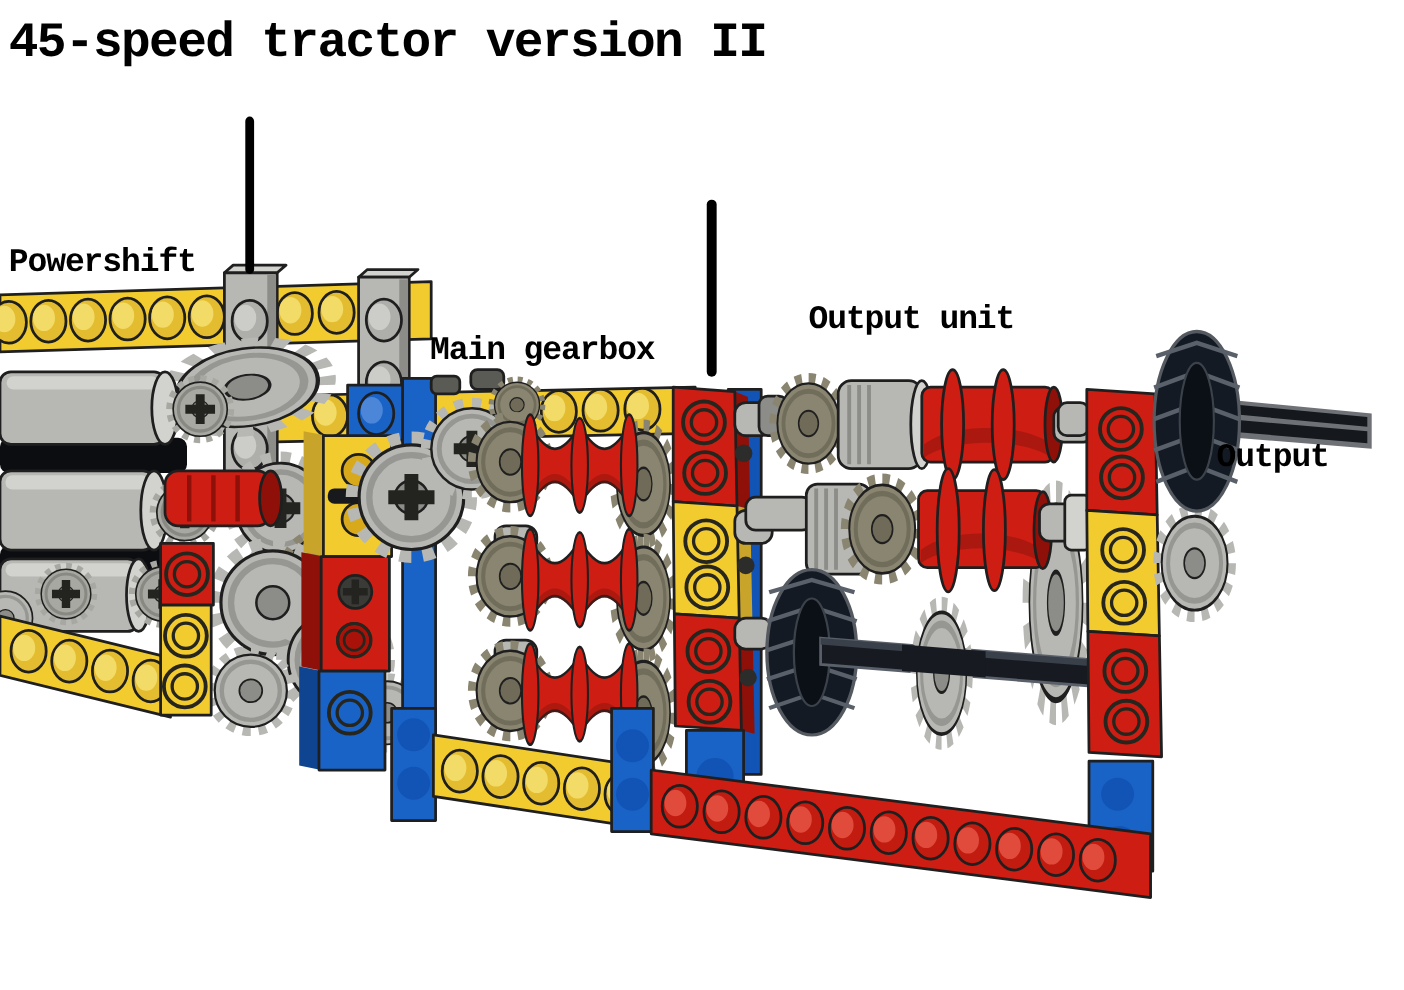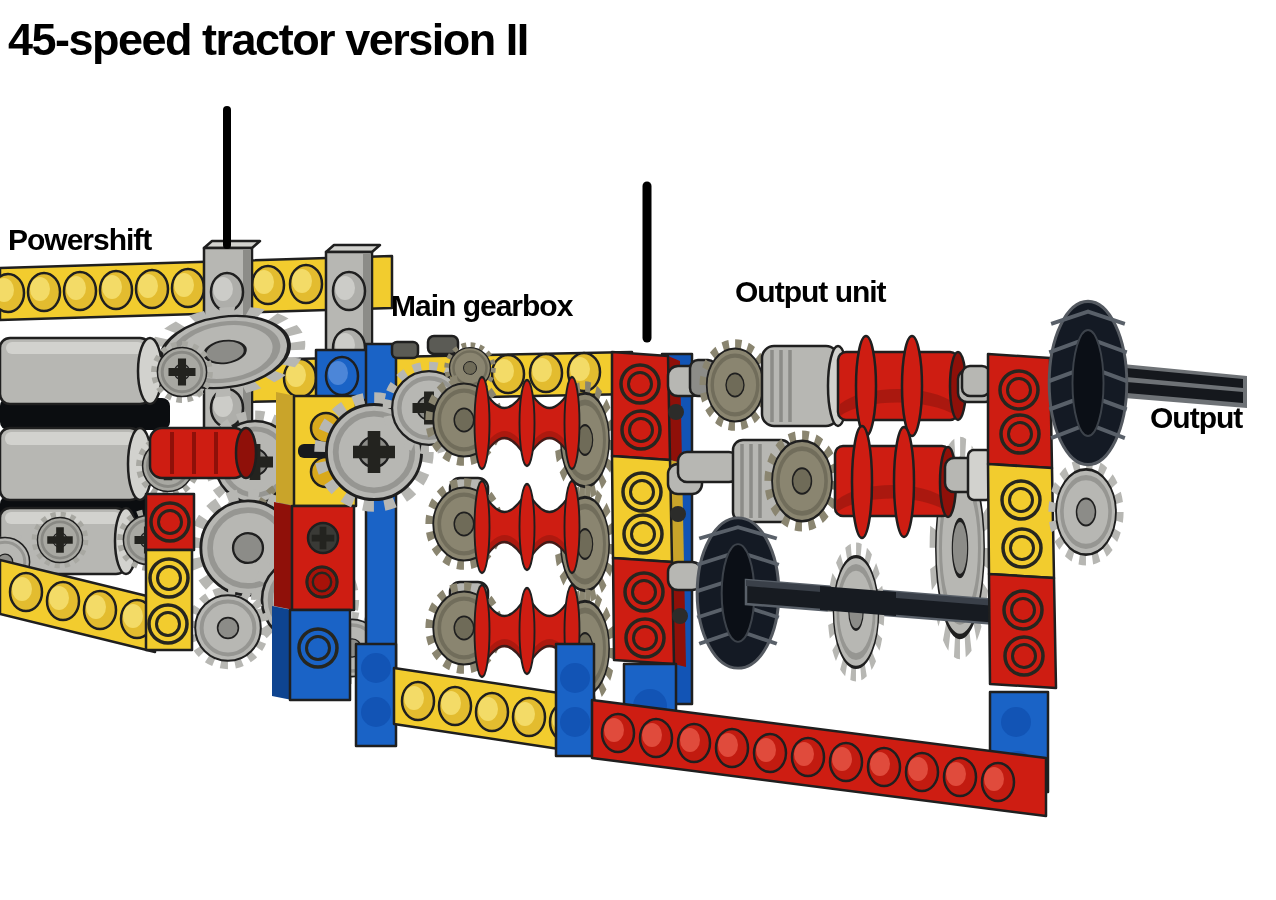--- a/index.html
+++ b/index.html
@@ -1,17 +1,17 @@
 <!DOCTYPE html>
 <html style="--c-background: #FFFFFF; --c-text: #000000; --c-lego-yellow: #F2CC2E; --c-lego-red: #CE1D12; --c-lego-blue: #1A63C6; --c-light-gray: #B7B7B3; --c-dark-tan: #8A8570; --c-dark-gray: #5B5B55; --c-tire-black: #141A24; --c-axle-black: #171B21; --c-outline: #1F1F1F;"><head>
 <meta charset="utf-8">
 <style>
   html,body{margin:0;padding:0;background:var(--c-background,#fff);}
   .stage{position:relative;width:1276px;height:900px;overflow:hidden;
-         font-family:Liberation Sans, sans-serif;background:var(--c-background,#fff);}
+         font-family:Liberation Mono, monospace;background:var(--c-background,#fff);}
   .scene{position:absolute;left:0;top:0;z-index:1;}
   .lbl{position:absolute;z-index:3;font-weight:700;font-size:30px;line-height:1.05;
        letter-spacing:-1px;color:var(--c-text,#000);white-space:nowrap;}
   .ttl{position:absolute;left:8px;top:14px;z-index:3;font-weight:700;font-size:45px;
        letter-spacing:-1.5px;color:var(--c-text,#000);white-space:nowrap;margin:0;}
   
   .s{stroke:var(--c-outline,#1f1f1f);stroke-width:2.5;stroke-linejoin:round;}
   .fy{fill:var(--c-lego-yellow,#F2CC2E);} .fy2{fill:#C9A42A;}
   .fr{fill:var(--c-lego-red,#CE1D12);}   .fr2{fill:#8F1009;}
   .fb{fill:var(--c-lego-blue,#1A63C6);}  .fb2{fill:#1254B5;} .fb3{fill:#0E4490;}
@@ -20,23 +20,23 @@
   .wbody,.wfl{fill:var(--c-lego-red,#CE1D12);}
   .wsh{fill:#7E150D;}
 </style>
 </head>
 <body>
 
 <div class="stage">
 
   <h1 class="ttl">45-speed tractor version II</h1>
   <div class="lbl" style="left:8px;top:224px">Powershift</div>
-  <div class="lbl" style="left:391px;top:290px">Main gearbox</div>
+  <div class="lbl" style="left:391px;top:304px">Main gearbox</div>
   <div class="lbl" style="left:735px;top:276px">Output unit</div>
-  <div class="lbl" style="left:1150px;top:402px">Output</div>
+  <div class="lbl" style="left:1106px;top:402px">Output</div>
 
   <svg class="scene" width="1276" height="900" viewBox="0 0 1276 900">
     <defs>
       <g id="stud">
         <ellipse rx="16" ry="19" class="s" style="fill:var(--sf,#E3BC2F)"></ellipse>
         <ellipse cx="-4" cy="-3" rx="10" ry="12" style="fill:var(--sh,#F3DB67)"></ellipse>
       </g>
       <g id="ring">
         <circle r="19" fill="none" style="stroke:var(--ro,#26261f)" stroke-width="3.5"></circle>
         <circle r="11.5" fill="none" style="stroke:var(--ro,#26261f)" stroke-width="3"></circle>

